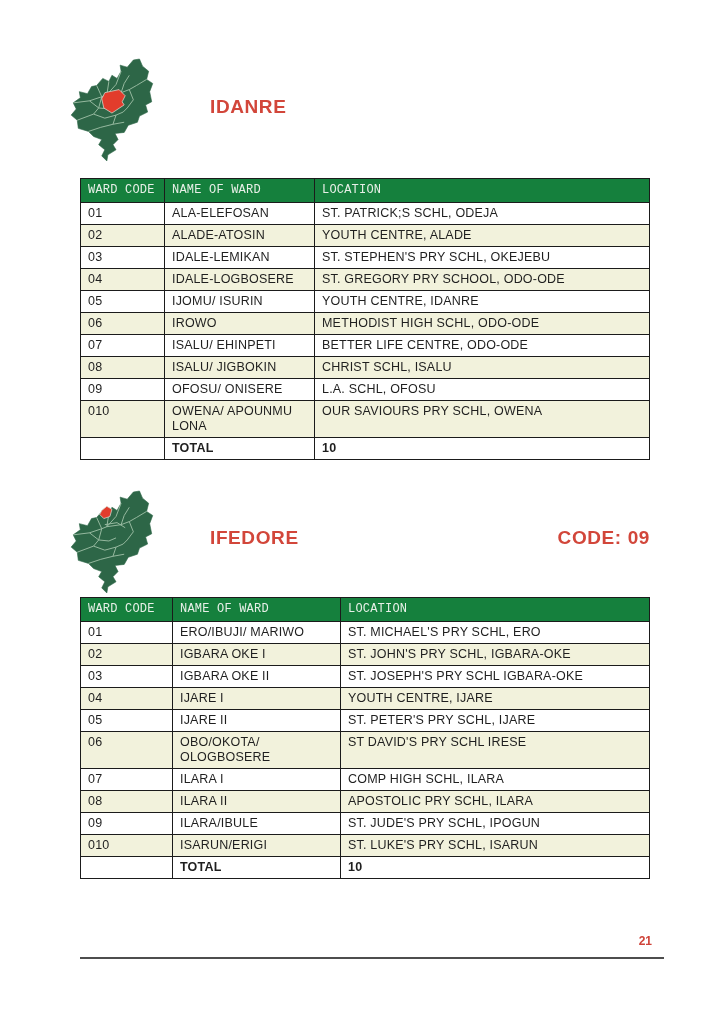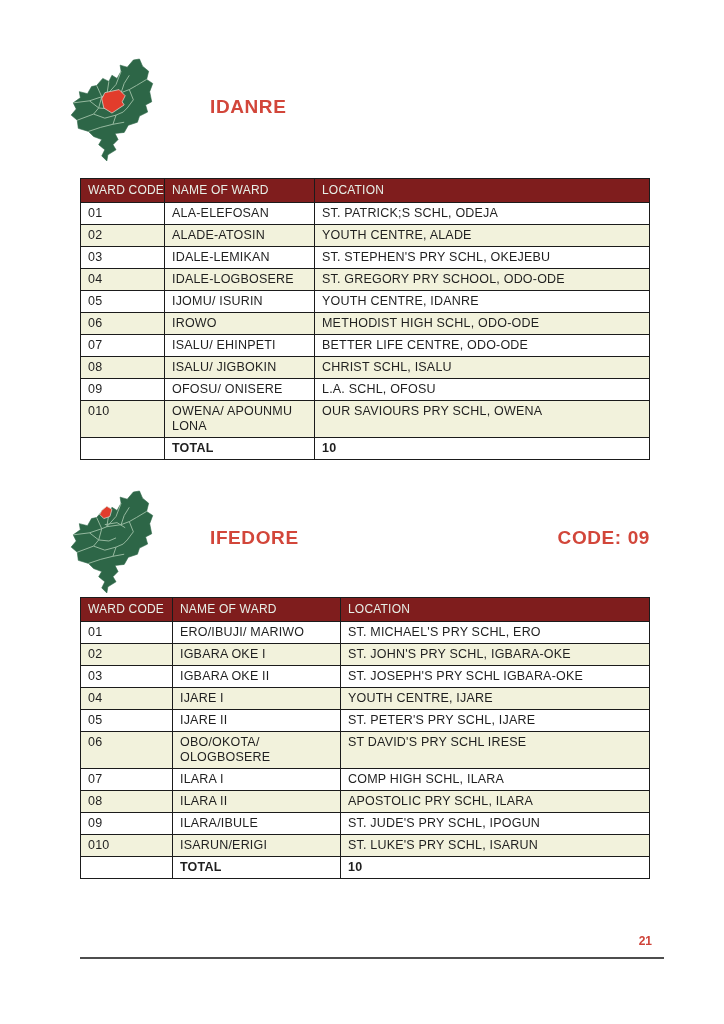--- a/index.html
+++ b/index.html
@@ -35,23 +35,23 @@
     background:#ffffff;
   }
   .ward-table th, .ward-table td {
     border:1.6px solid #1b1b1b;
     font-size:12.5px; line-height:15px;
     padding:3px 7px; text-align:left; vertical-align:top;
     color:#1f1f1f; letter-spacing:0.2px;
     overflow:hidden;
   }
   .ward-table th {
-    background:#7f1d1d; color:#e7efe7;
+    background:#15803d; color:#e7efe7;
     font-weight:400; white-space:nowrap; font-size:12px;
-    padding-top:4px; padding-bottom:4px;
+    padding-top:4px; padding-bottom:4px;font-family:Liberation Mono, monospace;
   }
   .ward-table tbody tr:nth-child(even) td { background:#f2f2dc; }
   .ward-table tfoot td { font-weight:700; background:#ffffff; }
 
   
   .t-idanre  col.c1 { width:84px; }  .t-idanre  col.c2 { width:150px; }
   .t-ifedore col.c1 { width:92px; }  .t-ifedore col.c2 { width:168px; }
 
   
   #map-idanre   { top:58px; }

